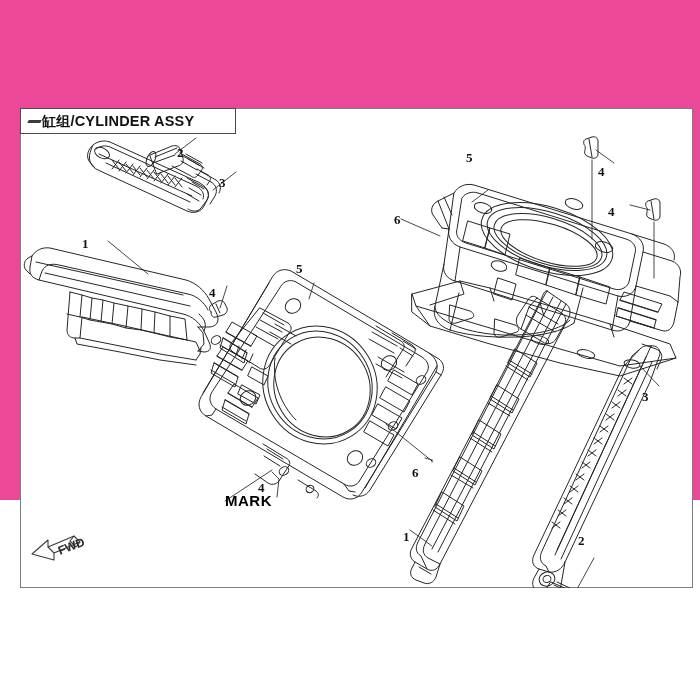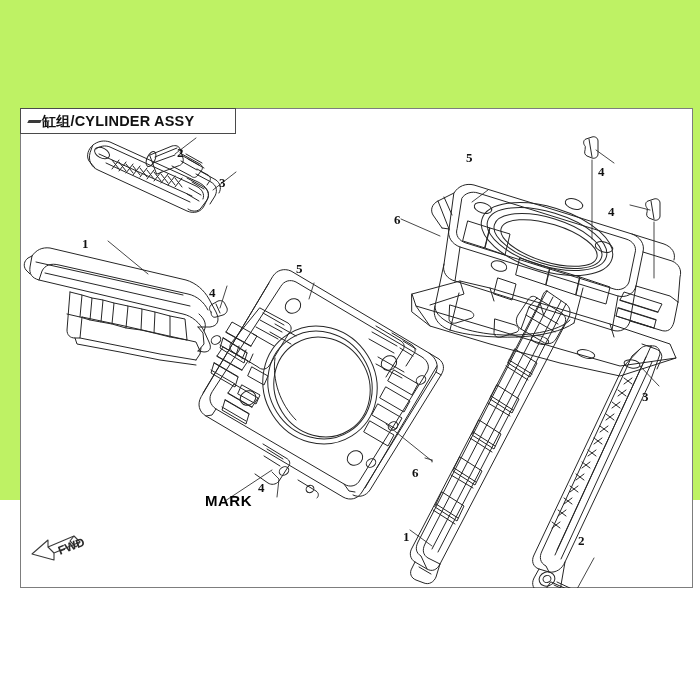--- a/index.html
+++ b/index.html
@@ -1,18 +1,18 @@
 <!DOCTYPE html>
 <html><head>
 <meta charset="utf-8">
 <style>
   html,body{margin:0;padding:0;background:#ffffff;}
   body{width:700px;height:700px;overflow:hidden;font-family:"Liberation Sans",sans-serif;}
 
-  #sheet{position:relative;width:700px;height:500px;background:#bef264;}
+  #sheet{position:relative;width:700px;height:500px;background:#ec4899;}
 
   
   .frame{position:absolute;left:20px;top:108px;width:673px;height:480px;
          border:1.4px solid #7d7d7d;background:#fff;box-sizing:border-box;}
 
   
   .titlebox{position:absolute;left:20px;top:108px;width:216px;height:26px;
             border:1.4px solid #4a4a4a;background:#fff;box-sizing:border-box;
             display:flex;align-items:center;}
   .title-mark{display:inline-block;width:13px;height:9px;margin-left:7px;margin-right:1px;
@@ -376,21 +376,21 @@
   <div class="cal" style="left:412px;top:466px;">6</div>
   <div class="cal" style="left:258px;top:481px;">4</div>
   <div class="cal" style="left:466px;top:151px;">5</div>
   <div class="cal" style="left:598px;top:165px;">4</div>
   <div class="cal" style="left:608px;top:205px;">4</div>
   <div class="cal" style="left:394px;top:213px;">6</div>
   <div class="cal" style="left:642px;top:390px;">3</div>
   <div class="cal" style="left:403px;top:530px;">1</div>
   <div class="cal" style="left:578px;top:534px;">2</div>
 
-  <div class="mark-label" style="left:205px;top:493px;">MARK</div>
+  <div class="mark-label" style="left:225px;top:493px;">MARK</div>
 
   <div class="fwd">
     <svg width="62" height="40" viewBox="0 0 62 40" xmlns="http://www.w3.org/2000/svg">
       <g fill="none" stroke="#3a3a3a" stroke-width="1.1" stroke-linejoin="round">
         <path d="M2,24 L18,10 L18,17 L44,6 L50,12 L24,23 L24,30 Z" fill="#ffffff"></path>
         <path d="M18,17 L24,23"></path>
         <path d="M44,6 L40,11 L46,17 L50,12"></path>
       </g>
       <text x="30" y="25" font-family="Liberation Sans, sans-serif" font-size="12" font-weight="bold" fill="#2b2b2b" transform="rotate(-21 30 25)">FWD</text>
     </svg>

